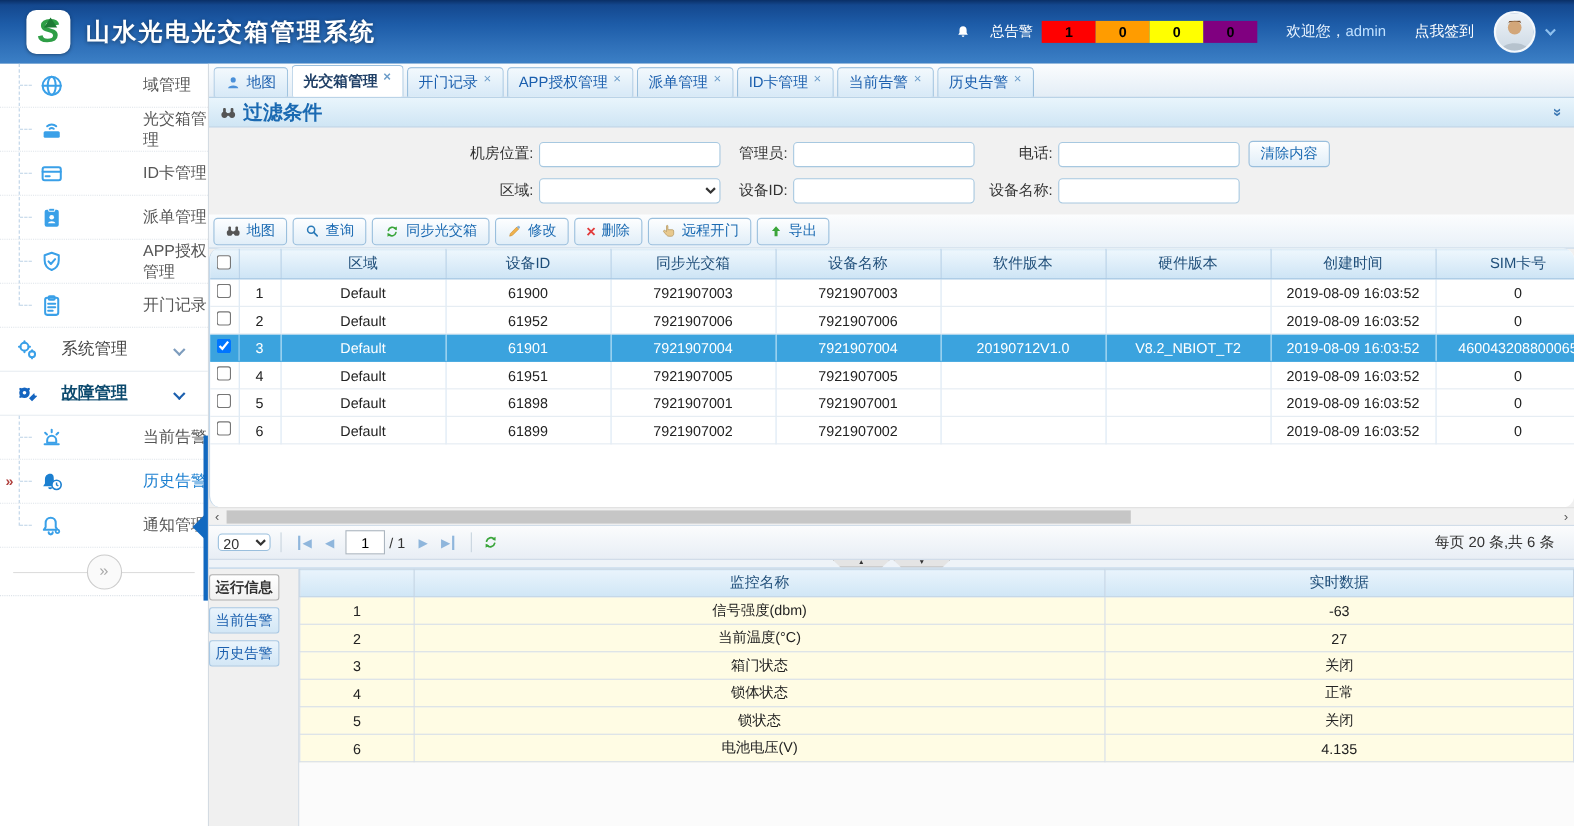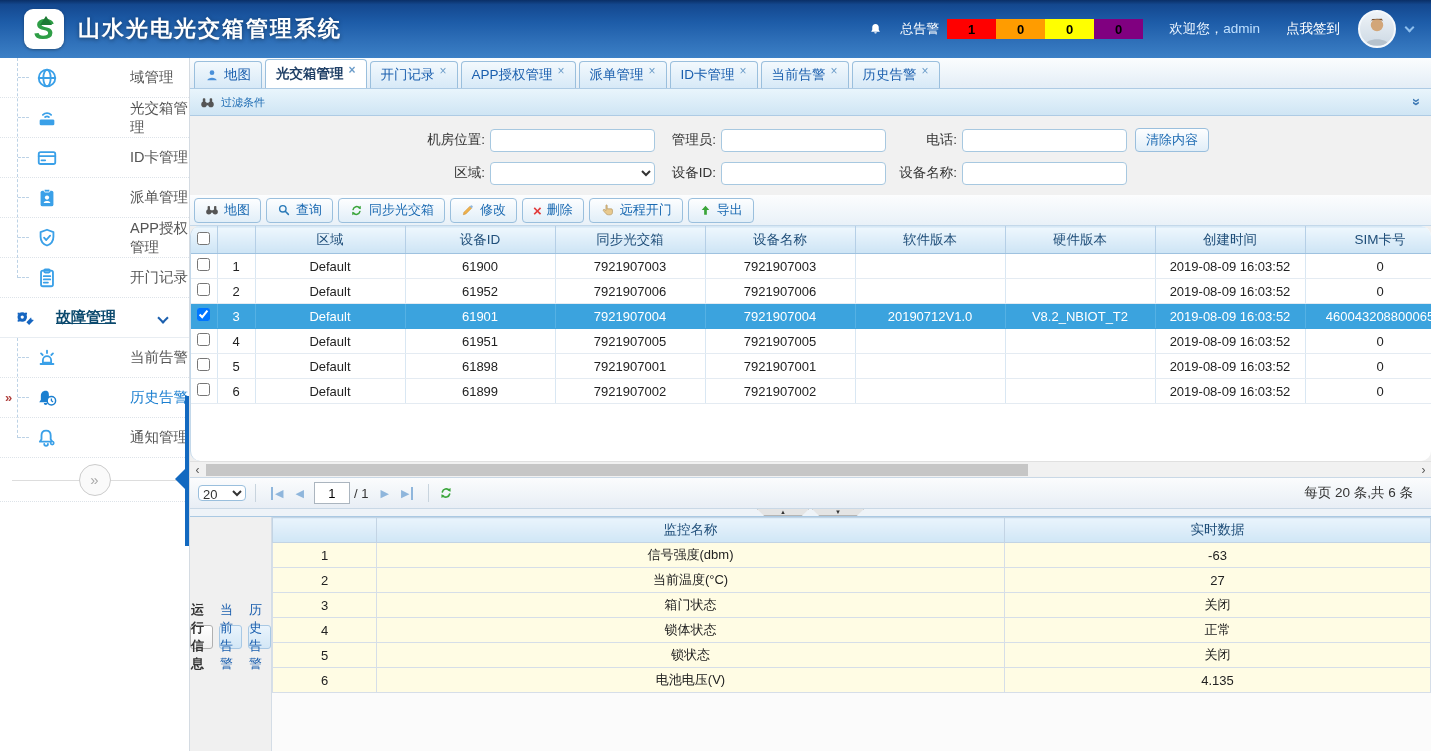--- a/index.html
+++ b/index.html
@@ -51,21 +51,21 @@
   
   .tabbar{height:31px;display:flex;align-items:flex-end;background:linear-gradient(180deg,#fbfdfe,#e3edf6);border-bottom:1px solid #aecbe4;padding-left:4px;gap:3px;}
   .tab{height:27px;display:flex;align-items:center;padding:0 10px;border:1px solid #9abfdd;border-bottom:none;border-radius:4px 4px 0 0;
        background:linear-gradient(180deg,#f3f9fd,#d7e9f7);color:#1b5fae;font-size:13.5px;cursor:pointer;white-space:nowrap;}
   .tab.active{height:29px;background:#fff;color:#1f3f66;font-weight:bold;}
   .tab .x{margin-left:5px;margin-top:-8px;font-size:12px;color:#6b9cc9;cursor:pointer;}
   .tab .uic{width:14px;height:14px;margin-right:5px;}
 
   
   .filter-head{height:27px;display:flex;align-items:center;background:linear-gradient(180deg,#e9f5fc,#cfe5f4);border-bottom:1px solid #aecbe4;padding:0 10px;}
-  .filter-head .t{color:#1b6ab2;font-size:11px;font-weight:normal;margin-left:6px;}
+  .filter-head .t{color:#1b6ab2;font-size:18px;font-weight:bold;margin-left:6px;}
   .filter-head .col{margin-left:auto;color:#3c78b4;font-size:14px;font-weight:bold;transform:rotate(90deg);cursor:pointer;}
   .filter-body{height:79px;background:#f1f1f1;padding-top:11px;}
   .f-row{display:flex;align-items:center;height:26px;margin-bottom:7px;padding-left:188px;}
   .f-lbl{text-align:right;padding-right:5px;color:#333;font-size:13.5px;white-space:nowrap;}
   .w1{width:112px}.w2{width:66px}.w3{width:76px}
   .f-inp{width:165px;height:23px;border:1px solid #a7c8e0;border-radius:4px;background:#fff;padding:0 5px;font-size:13px;color:#333;}
   select.f-inp{padding:0 2px;}
   .btn{display:inline-flex;align-items:center;gap:5px;padding:0 10px;height:24px;border:1px solid #9abfdd;border-radius:4px;
        background:linear-gradient(180deg,#fdfeff,#e1eef8);color:#1b6ab2;font-size:13px;cursor:pointer;white-space:nowrap;}
   .clear-btn{margin-left:8px;}
@@ -101,21 +101,21 @@
   .pg-total{margin-right:6px;}
   .pg-sum{margin-left:auto;margin-right:10px;font-size:13.5px;}
 
   
   .splitter{height:8px;background:#eef3f8;border-bottom:1px solid #aac9e3;display:flex;justify-content:center;align-items:flex-start;gap:3px;}
   .sp-btn{width:52px;height:7px;background:#e4e4e4;border:1px solid #b5b5b5;border-top:none;clip-path:polygon(0 0,100% 0,86% 100%,14% 100%);
           display:flex;align-items:center;justify-content:center;font-size:6px;line-height:5px;color:#333;cursor:pointer;}
 
   
   .bottom{flex:1;display:flex;background:#f0f0f0;overflow:hidden;}
-  .btabs{width:81px;padding-top:5px;display:flex;flex-direction:row;align-items:center;gap:6px;}
+  .btabs{width:81px;padding-top:5px;display:flex;flex-direction:column;gap:6px;}
   .btab{width:64px;height:24px;display:flex;align-items:center;justify-content:center;font-size:13px;border:1px solid #a8c8e4;border-radius:3px;
         background:linear-gradient(180deg,#eaf4fc,#d3e7f6);color:#1b5fae;cursor:pointer;}
   .btab.active{background:linear-gradient(180deg,#ffffff,#f0f0f0);border-color:#b0b0b0;color:#333;font-weight:bold;}
   .bcontent{flex:1;background:#fbfbfb;border-left:1px solid #d4dde6;}
   table.mon{border-collapse:collapse;table-layout:fixed;width:100%;}
   table.mon th{height:25px;background:linear-gradient(180deg,#e9f4fc,#d0e6f6);color:#1f4e79;font-size:13.5px;font-weight:normal;
         border:1px solid #c3d4e4;}
   table.mon td{height:25px;text-align:center;font-size:13px;color:#222;background:#fffce4;border:1px solid #d6dee8;}
   .mc-seq{width:104px}.mc-name{width:628px}
 </style>
@@ -204,20 +204,34 @@
             <rect x="5.5" y="4" width="13" height="17" rx="2"></rect>
             <rect x="9" y="2.5" width="6" height="3.5" rx="1"></rect>
             <line x1="8.5" y1="10" x2="15.5" y2="10"></line>
             <line x1="8.5" y1="13.5" x2="15.5" y2="13.5"></line>
             <line x1="8.5" y1="17" x2="13" y2="17"></line>
           </svg>
         <span class="lbl">开门记录</span>
       </div>
     </div>
 
+    <div class="sec">
+      <svg class="blue" width="22" height="22" viewBox="0 0 24 24">
+          <circle cx="9" cy="9" r="4"></circle>
+          <line x1="9" y1="3.5" x2="9" y2="5"></line>
+          <line x1="9" y1="13" x2="9" y2="14.5"></line>
+          <line x1="3.5" y1="9" x2="5" y2="9"></line>
+          <line x1="13" y1="9" x2="14.5" y2="9"></line>
+          <circle cx="16.5" cy="16.5" r="3"></circle>
+          <line x1="16.5" y1="12.5" x2="16.5" y2="13.7"></line>
+          <line x1="16.5" y1="19.3" x2="16.5" y2="20.5"></line>
+        </svg>
+      <span class="lbl">系统管理</span>
+      <span class="chv"></span>
+    </div>
 
     <div class="sec fault">
       <svg width="22" height="22" viewBox="0 0 24 24">
           <circle cx="9" cy="11" r="5.2" fill="#1565c0"></circle>
           <circle cx="9" cy="11" r="1.8" fill="#fff"></circle>
           <rect x="4" y="6.2" width="2.2" height="2.2" fill="#1565c0"></rect>
           <rect x="12" y="6.2" width="2.2" height="2.2" fill="#1565c0"></rect>
           <rect x="4" y="13.8" width="2.2" height="2.2" fill="#1565c0"></rect>
           <path d="M13.5 16.5l5-5 3 3-5 5z" fill="#1565c0"></path>
           <circle cx="20" cy="12.8" r="1.1" fill="#fff"></circle>

